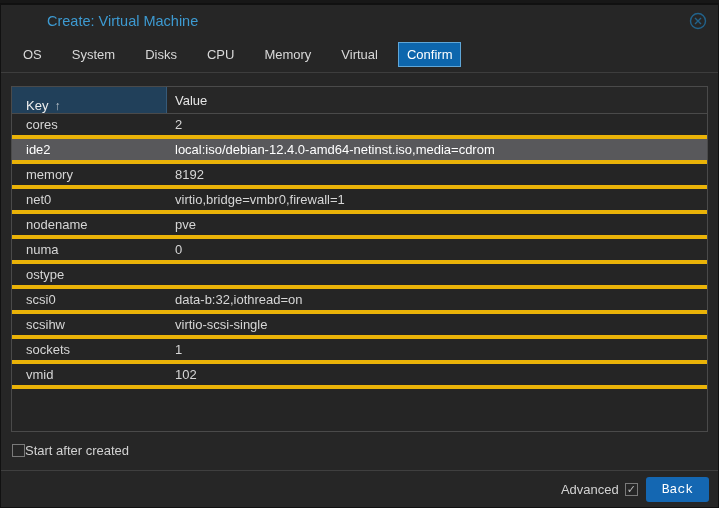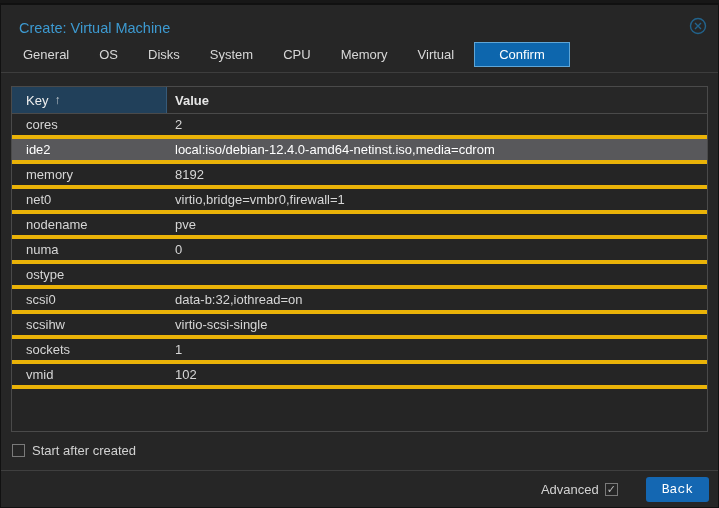--- a/index.html
+++ b/index.html
@@ -15,22 +15,23 @@
   .top-strip { height: 4px; background: #171717; border-bottom: 1px solid #101010; }
   .dialog {
     position: absolute; top: 4px; left: 0; right: 0; bottom: 0;
     background: #262626;
     border: 1px solid #111;
     display: flex; flex-direction: column;
   }
   
   .titlebar {
     height: 31px;
-    display: flex; align-items: flex-end; justify-content: space-between;
+    display: flex; align-items: center; justify-content: space-between;
     padding: 0 10px 0 18px;
+    margin-left: 28px;
   }
   .title { color: #3d9ad1; font-size: 14.5px; }
   .close-btn { width: 20px; height: 20px; cursor: pointer; display: flex; align-items: center; justify-content: center; }
   .close-btn svg { display: block; }
   
   .tabs {
     display: flex; align-items: center;
     height: 37px;
     padding-left: 7px;
     border-bottom: 1px solid #3d3d3d;
@@ -38,59 +39,59 @@
   .tab {
     color: #d8d8d8;
     padding: 5px 15px;
     cursor: pointer;
     white-space: nowrap;
   }
   .tab.active {
     background: #0d66ad;
     border: 1px solid #5fa6d7;
     color: #ffffff;
-    padding: 4px 24px;
+    padding: 4px 8px;
     margin: 0 5px;
   }
   
   .body-area { flex: 1; padding: 13px 10px 0 10px; }
   .grid {
     border: 1px solid #4a4a4a;
     height: 346px;
     overflow: hidden;
     background: #252525;
   }
   .grid-header { display: flex; height: 27px; border-bottom: 1px solid #4a4a4a; background: #272727; }
   .col-key-hd {
     width: 155px; background: #21405a; color: #eeeeee;
-    display: flex; align-items: center; padding-left: 14px; gap: 6px;
+    display: flex; align-items: flex-end; padding-left: 14px; gap: 6px;
     border-right: 1px solid #365a79; cursor: pointer;
   }
-  .col-val-hd { flex: 1; color: #e6e6e6; display: flex; align-items: center; padding-left: 8px; cursor: pointer; font-weight: bold; }
+  .col-val-hd { flex: 1; color: #e6e6e6; display: flex; align-items: center; padding-left: 8px; cursor: pointer; }
   .sort-arrow { color: #c0c8ce; font-size: 12px; }
   .grid-row { display: flex; height: 25px; border-bottom: 4px solid #eab308; align-items: center; cursor: pointer; }
   .grid-row.selected { background: #58585b; color: #ffffff; }
   .cell-key { width: 155px; padding-left: 14px; overflow: hidden; white-space: nowrap; }
   .cell-val { flex: 1; padding-left: 8px; overflow: hidden; white-space: nowrap; }
   
-  .option-row { display: flex; align-items: center; gap: 7px; margin: 11px 0 0 1px; }
+  .option-row { display: flex; align-items: center; gap: 0; margin: 11px 0 0 1px; }
   .checkbox {
     width: 13px; height: 13px;
     border: 1px solid #7a7a7a; background: transparent;
     display: inline-flex; align-items: center; justify-content: center;
     color: #b9b9b9; font-size: 11px; cursor: pointer; flex: none;
   }
   .checkbox.checked::after { content: "✓"; line-height: 1; }
   .option-label { color: #d2d2d2; }
   
   .footer {
     height: 37px;
     border-top: 1px solid #3f3f3f;
     display: flex; align-items: center; justify-content: flex-end;
-    gap: 24px; padding: 0 9px;
+    gap: 4px; padding: 0 9px;
   }
   .advanced-wrap { display: flex; align-items: center; gap: 6px; margin-right: 4px; }
   .btn {
     background: #1467b2; color: #ffffff;
     border: none; border-radius: 3px;
     height: 25px; padding: 0 16px;
     font-family: Liberation Mono, monospace; font-size: 13px;
     cursor: pointer;
   }
 </style>
@@ -107,31 +108,28 @@
       <span class="close-btn">
         <svg width="18" height="18" viewBox="0 0 18 18">
           <circle cx="9" cy="9" r="7.5" fill="none" stroke="#22638c" stroke-width="1.4"></circle>
           <path d="M6 6 L12 12 M12 6 L6 12" stroke="#22638c" stroke-width="1.4"></path>
         </svg>
       </span>
     </div>
 
     <div class="tabs">
 
-    <div class="tab">
-        <span>General</span>
-      </div>
         <div class="tab">
         <span>OS</span>
       </div>
         <div class="tab">
+        <span>System</span>
+      </div>
+        <div class="tab">
         <span>Disks</span>
-      </div>
-        <div class="tab">
-        <span>System</span>
       </div>
         <div class="tab">
         <span>CPU</span>
       </div>
         <div class="tab">
         <span>Memory</span>
       </div>
         <div class="tab">
         <span>Virtual</span>
       </div>

